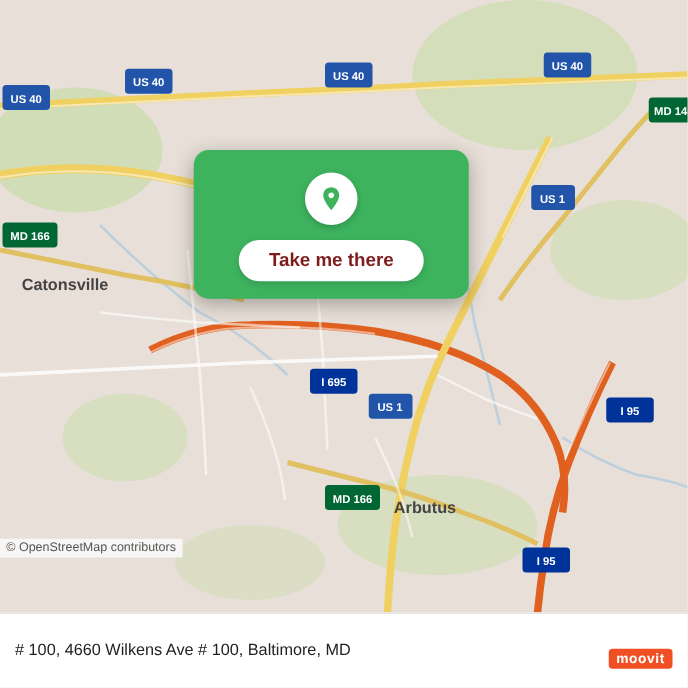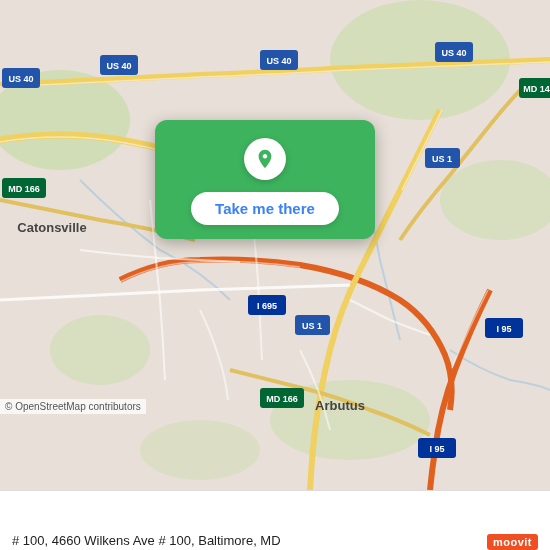--- a/index.html
+++ b/index.html
@@ -55,39 +55,39 @@
       box-shadow: 0 2px 6px rgba(0,0,0,0.2);
     }
 
     #location-pin svg {
       width: 22px;
       height: 22px;
     }
 
     #take-me-there-btn {
       background: white;
-      color: #3b82f6;
+      color: #7f1d1d;
       border: none;
       border-radius: 20px;
       padding: 8px 24px;
       font-size: 15px;
       font-weight: 600;
       cursor: pointer;
       white-space: nowrap;
       box-shadow: 0 2px 6px rgba(0,0,0,0.15);
     }
 
     
     #info-bar {
       width: 550px;
       height: 60px;
       background: white;
       border-top: 1px solid #ddd;
       display: flex;
-      align-items: flex-end;
+      align-items: center;
       padding: 0 12px;
       position: relative;
     }
 
     #address-text {
       font-size: 13px;
       color: #222;
       line-height: 1.4;
       flex: 1;
     }
@@ -106,21 +106,21 @@
       color: white;
       font-size: 11px;
       font-weight: bold;
       padding: 2px 6px;
       border-radius: 3px;
       letter-spacing: 0.5px;
     }
 
     #osm-credit {
       position: absolute;
-      bottom: 76px;
+      bottom: 44px;
       left: 0;
       background: rgba(255,255,255,0.75);
       font-size: 10px;
       color: #555;
       padding: 2px 5px;
     }
   </style>
 </head>
 <body>
 

